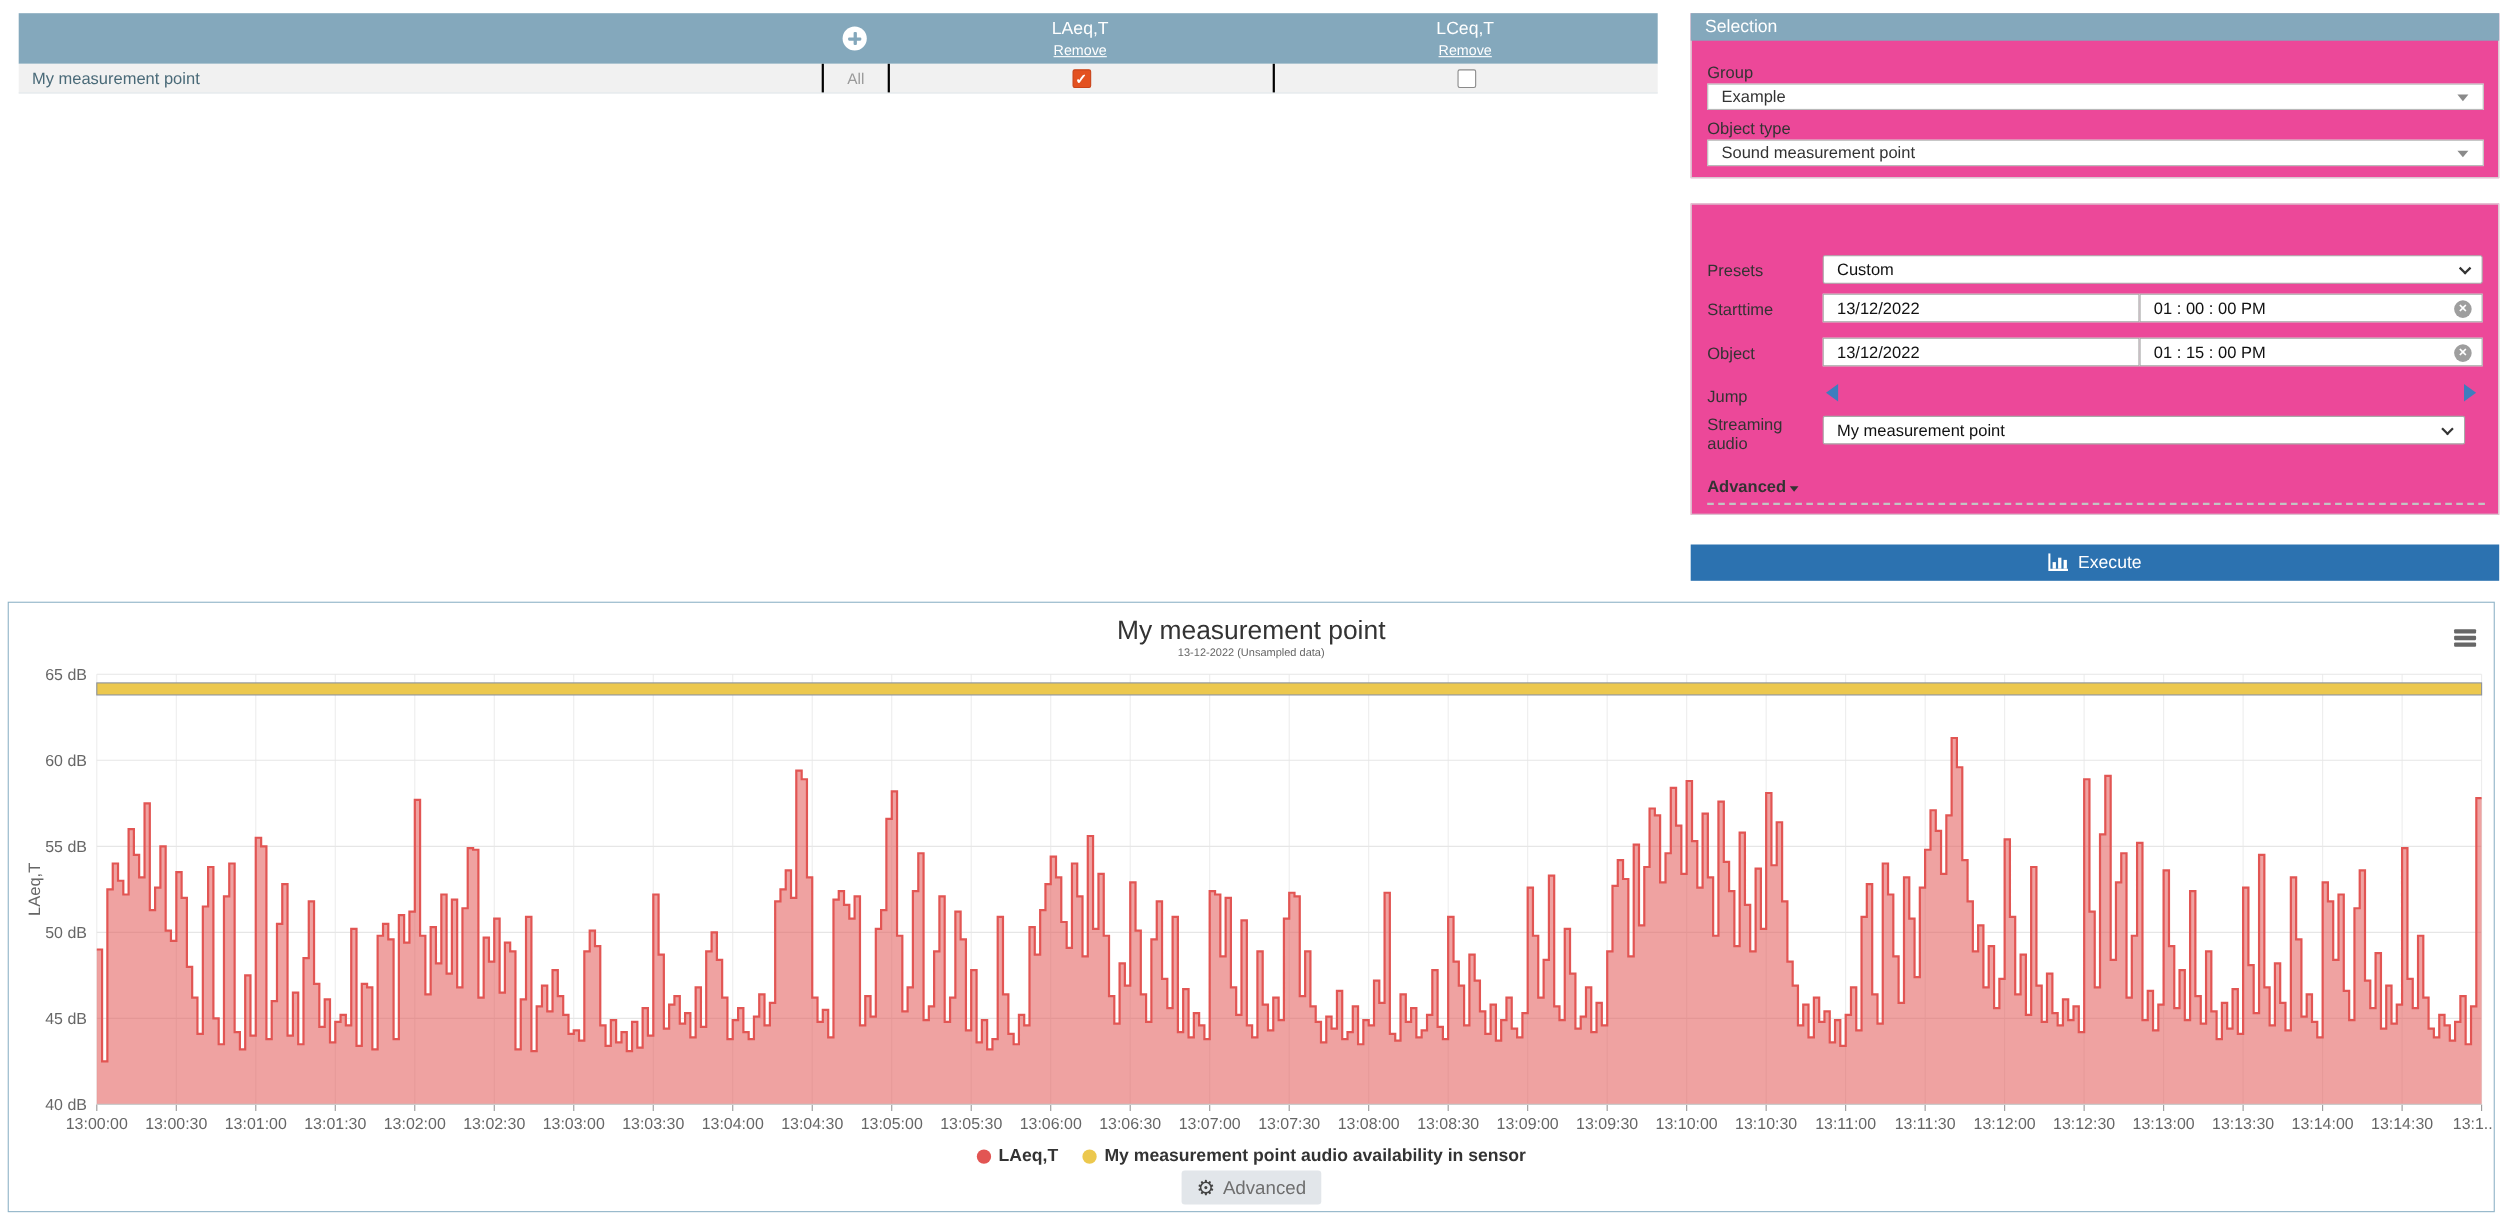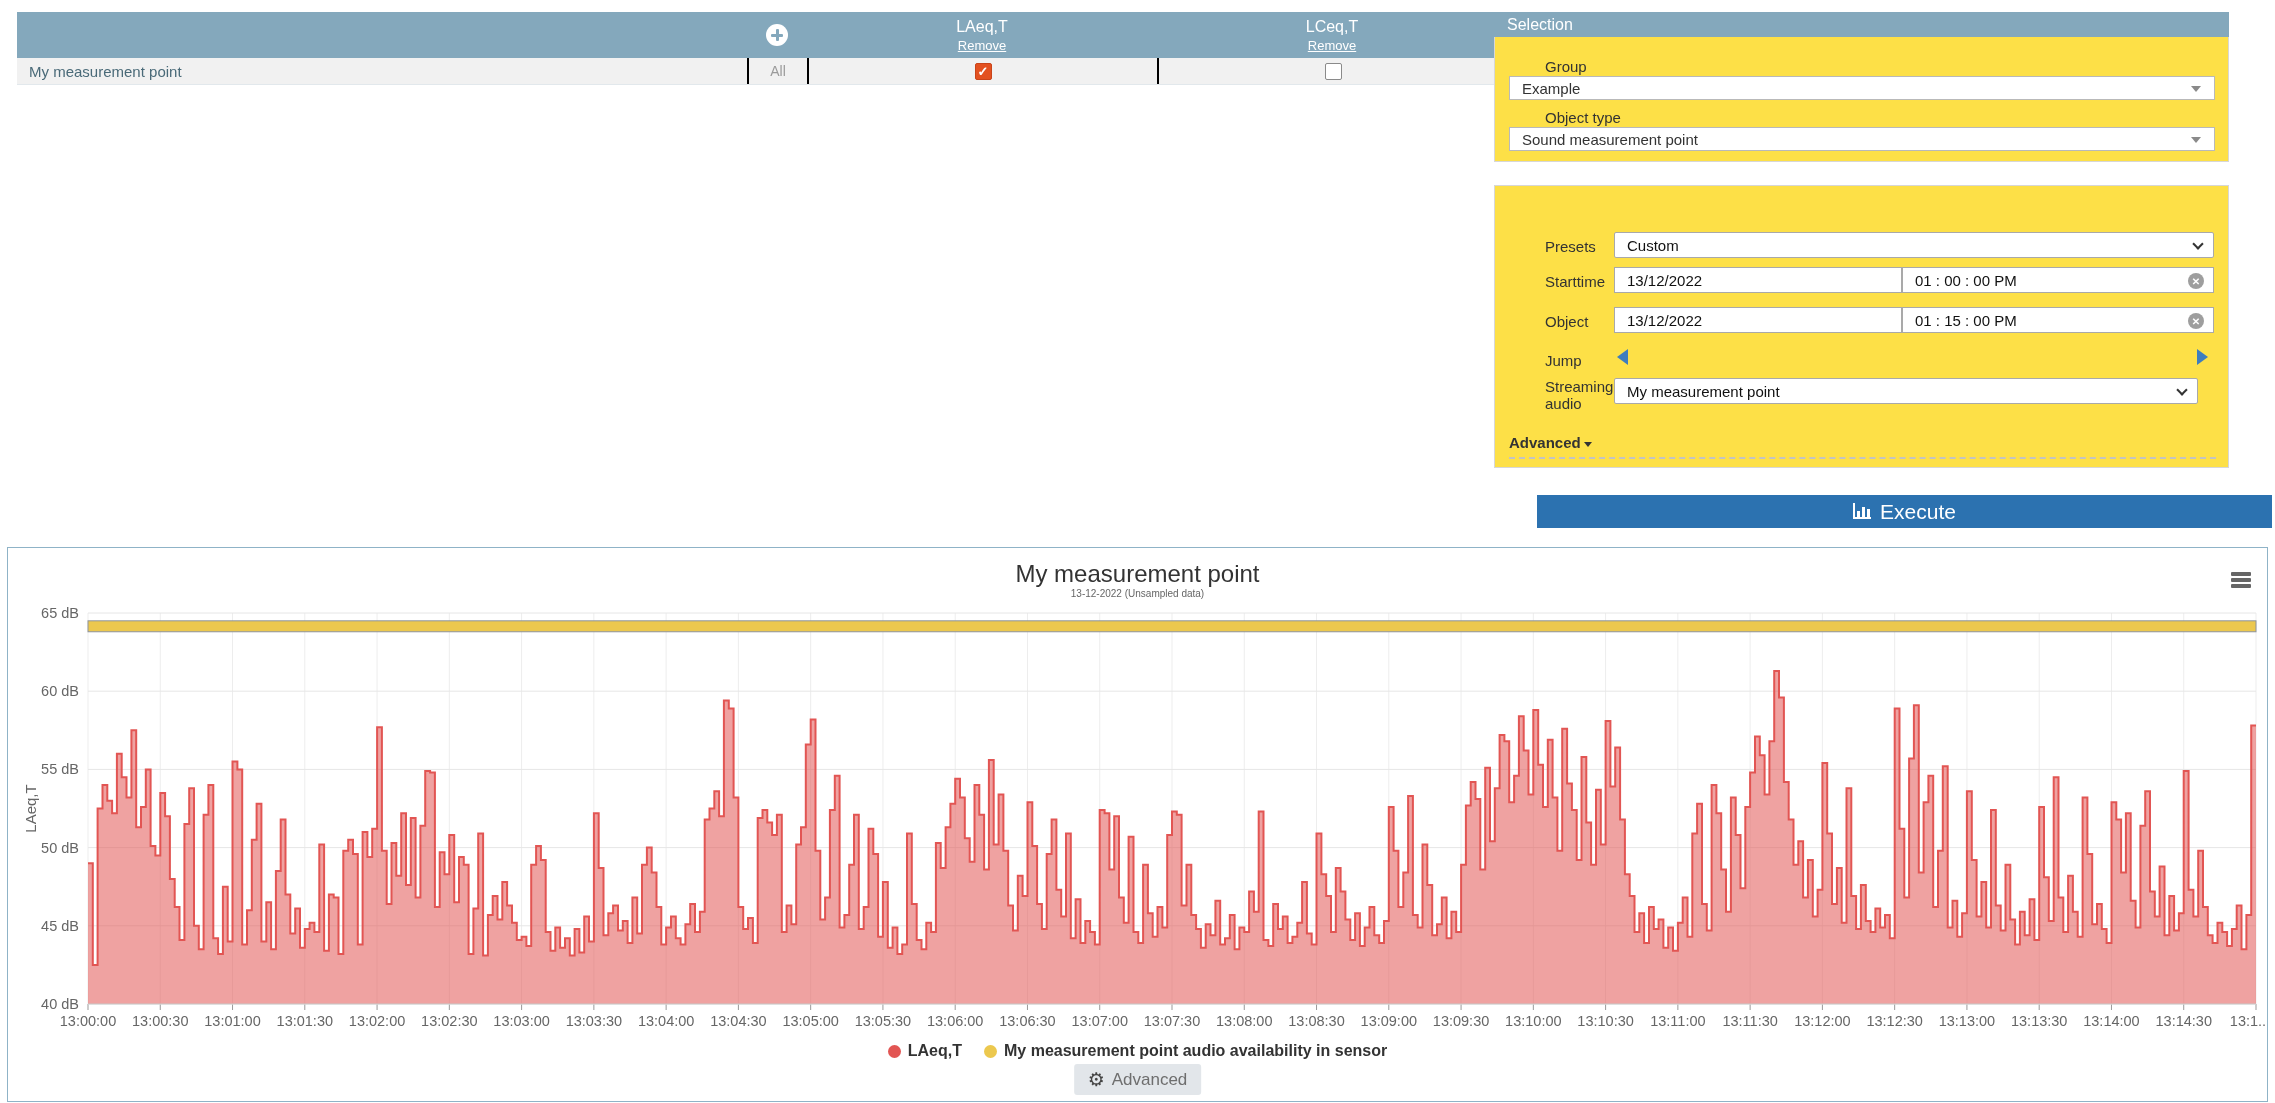--- a/index.html
+++ b/index.html
@@ -19,39 +19,39 @@
   .meas-label { font-size:16px; line-height:18px; }
   .remove-link { font-size:13px; text-decoration:underline; color:#fff; cursor:pointer; margin-top:2px; }
   .plus-icon { width:22px; height:22px; background:#fff; border-radius:50%; position:relative; }
   .plus-icon::before, .plus-icon::after { content:""; position:absolute; background:#84a8bc; }
   .plus-icon::before { left:5px; top:9.5px; width:12px; height:3px; border-radius:1px; }
   .plus-icon::after  { left:9.5px; top:5px; width:3px; height:12px; border-radius:1px; }
   .cb { width:17px; height:17px; background:#fff; border:1.5px solid #8a8a8a; border-radius:2px; display:flex; align-items:center; justify-content:center; }
   .cb.checked { background:#e35120; border-color:#c9441a; color:#fff; font-size:13px; font-weight:bold; }
 
   
-  .panel { position:absolute; left:1494px; width:735px; border:1px solid #d7d7d7; background:#fde047; }
+  .panel { position:absolute; left:1537px; width:735px; border:1px solid #d7d7d7; background:#ec4899; }
   .panel-hd { height:25px; background:#84a8bc; color:#fff; font-size:16px; display:flex; align-items:center; padding-left:13px; margin:-1px -1px 0 -1px; }
   #selection-panel { top:12px; height:150px; }
   #config-panel { top:185px; height:283px; }
-  .fld-label { font-size:15px; color:#333;margin-left:36px; }
+  .fld-label { font-size:15px; color:#333; }
   .sel-fake { background:#fff; border:1px solid #b9b9b9; height:24px; display:flex; align-items:center; padding:0 12px; font-size:15px; color:#333; position:relative; cursor:pointer; }
   .tri-down { position:absolute; right:13px; top:9px; width:0; height:0; border-left:5px solid transparent; border-right:5px solid transparent; border-top:6px solid #8a8a8a; }
   .sel-native { background:#fff; border:1px solid #a9a9a9; border-radius:2px; height:26px; display:flex; align-items:center; padding:0 12px; font-size:15px; color:#111; position:relative; cursor:pointer; }
   .chev { position:absolute; right:11px; top:7px; width:8px; height:8px; border-right:2px solid #333; border-bottom:2px solid #333; transform:rotate(45deg); }
   .txt-input { background:#fff; border:1px solid #a9a9a9; height:26px; display:flex; align-items:center; padding:0 12px; font-size:15px; color:#111; position:relative; }
   .clear-icon { position:absolute; right:9px; top:5px; width:16px; height:16px; border-radius:50%; background:#9e9e9e; color:#fff; font-size:10px; font-weight:bold; display:flex; align-items:center; justify-content:center; cursor:pointer; }
   .jump-arrow { width:0; height:0; cursor:pointer; }
   .jump-left  { border-top:8px solid transparent; border-bottom:8px solid transparent; border-right:11px solid #3e7dbe; }
   .jump-right { border-top:8px solid transparent; border-bottom:8px solid transparent; border-left:11px solid #3e7dbe; }
   .advanced-lbl { font-size:15px; font-weight:bold; color:#333; display:flex; align-items:center; cursor:pointer; }
   .advanced-caret { width:0; height:0; border-left:4px solid transparent; border-right:4px solid transparent; border-top:5px solid #333; margin-left:3px; margin-top:3px; }
   .dashed-div { border-top:2px dashed #c3c3c3; }
 
-  #execute-btn { position:absolute; left:1537px; top:495px; width:735px; height:33px; background:#2c72b0; color:#fff; font-size:21px; display:flex; align-items:center; justify-content:center; gap:8px; cursor:pointer; border:none; }
+  #execute-btn { position:absolute; left:1537px; top:495px; width:735px; height:33px; background:#2c72b0; color:#fff; font-size:16px; display:flex; align-items:center; justify-content:center; gap:8px; cursor:pointer; border:none; }
 
   
   #chart { position:absolute; left:7px; top:547px; width:2261px; height:555px; background:#fff; border:1px solid #8fb3c7; }
   #chart-title { position:absolute; top:12px; left:0; right:0; text-align:center; font-size:24px; color:#333; }
   #chart-subtitle { position:absolute; top:40px; left:0; right:0; text-align:center; font-size:10px; color:#666; }
   #burger { position:absolute; right:16px; top:24px; width:20px; cursor:pointer; }
   #burger div { height:3.5px; background:#666; border-radius:1px; margin-bottom:2.5px; }
   #plot-svg { position:absolute; left:0; top:0; }
   #legend { position:absolute; top:494px; left:0; right:0; display:flex; justify-content:center; align-items:center; gap:22px; }
   .legend-item { display:flex; align-items:center; gap:7px; cursor:pointer; }

